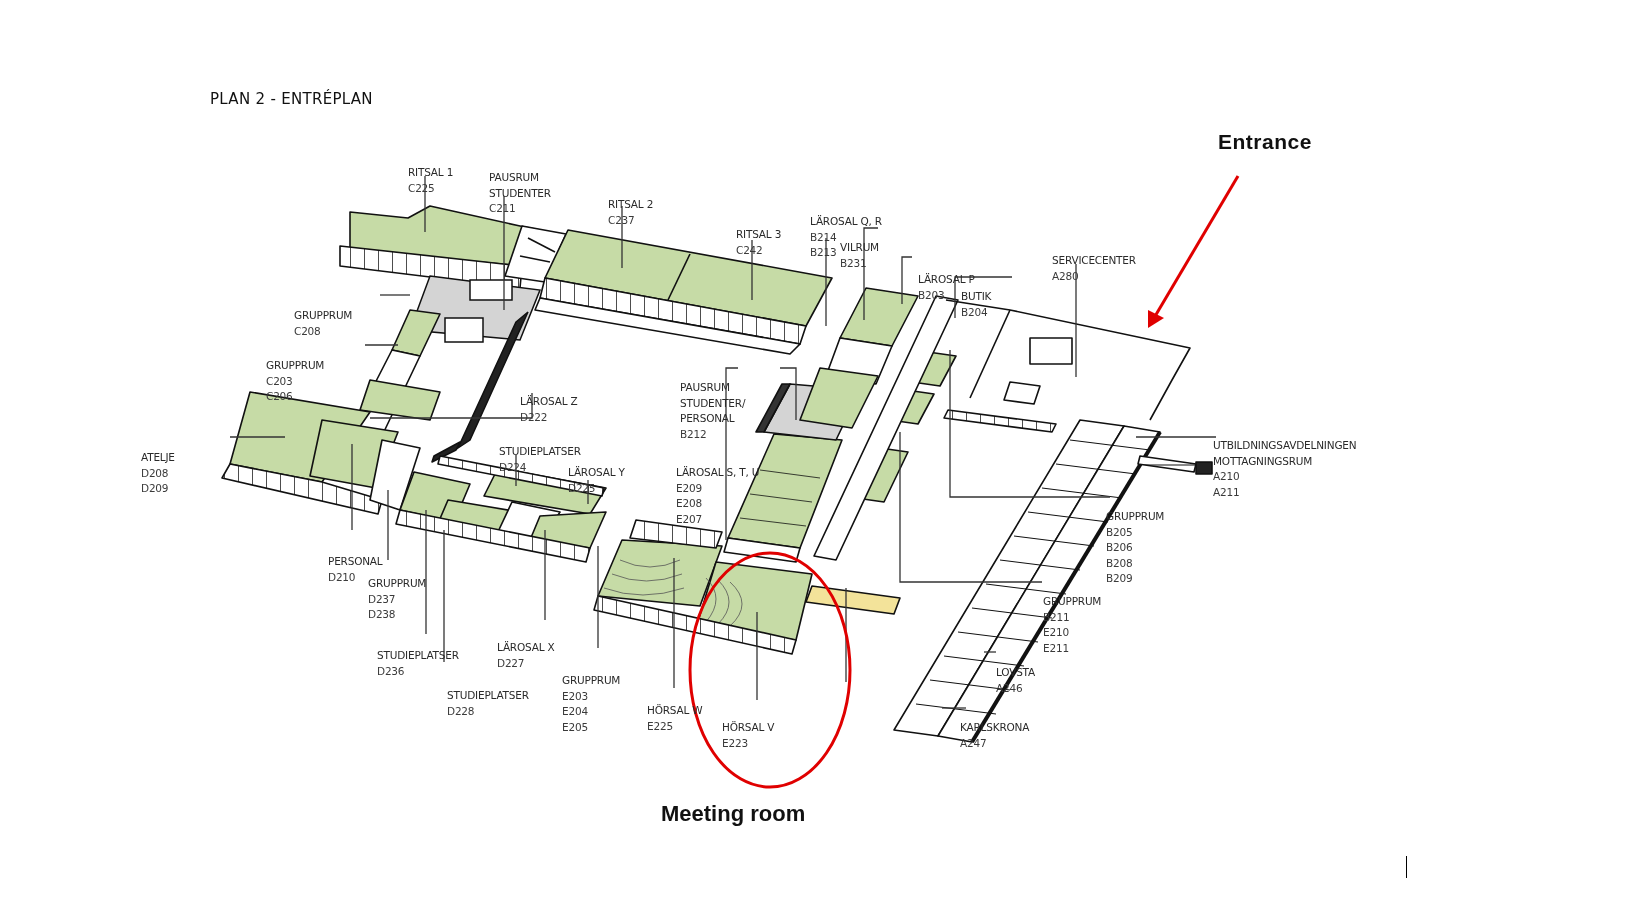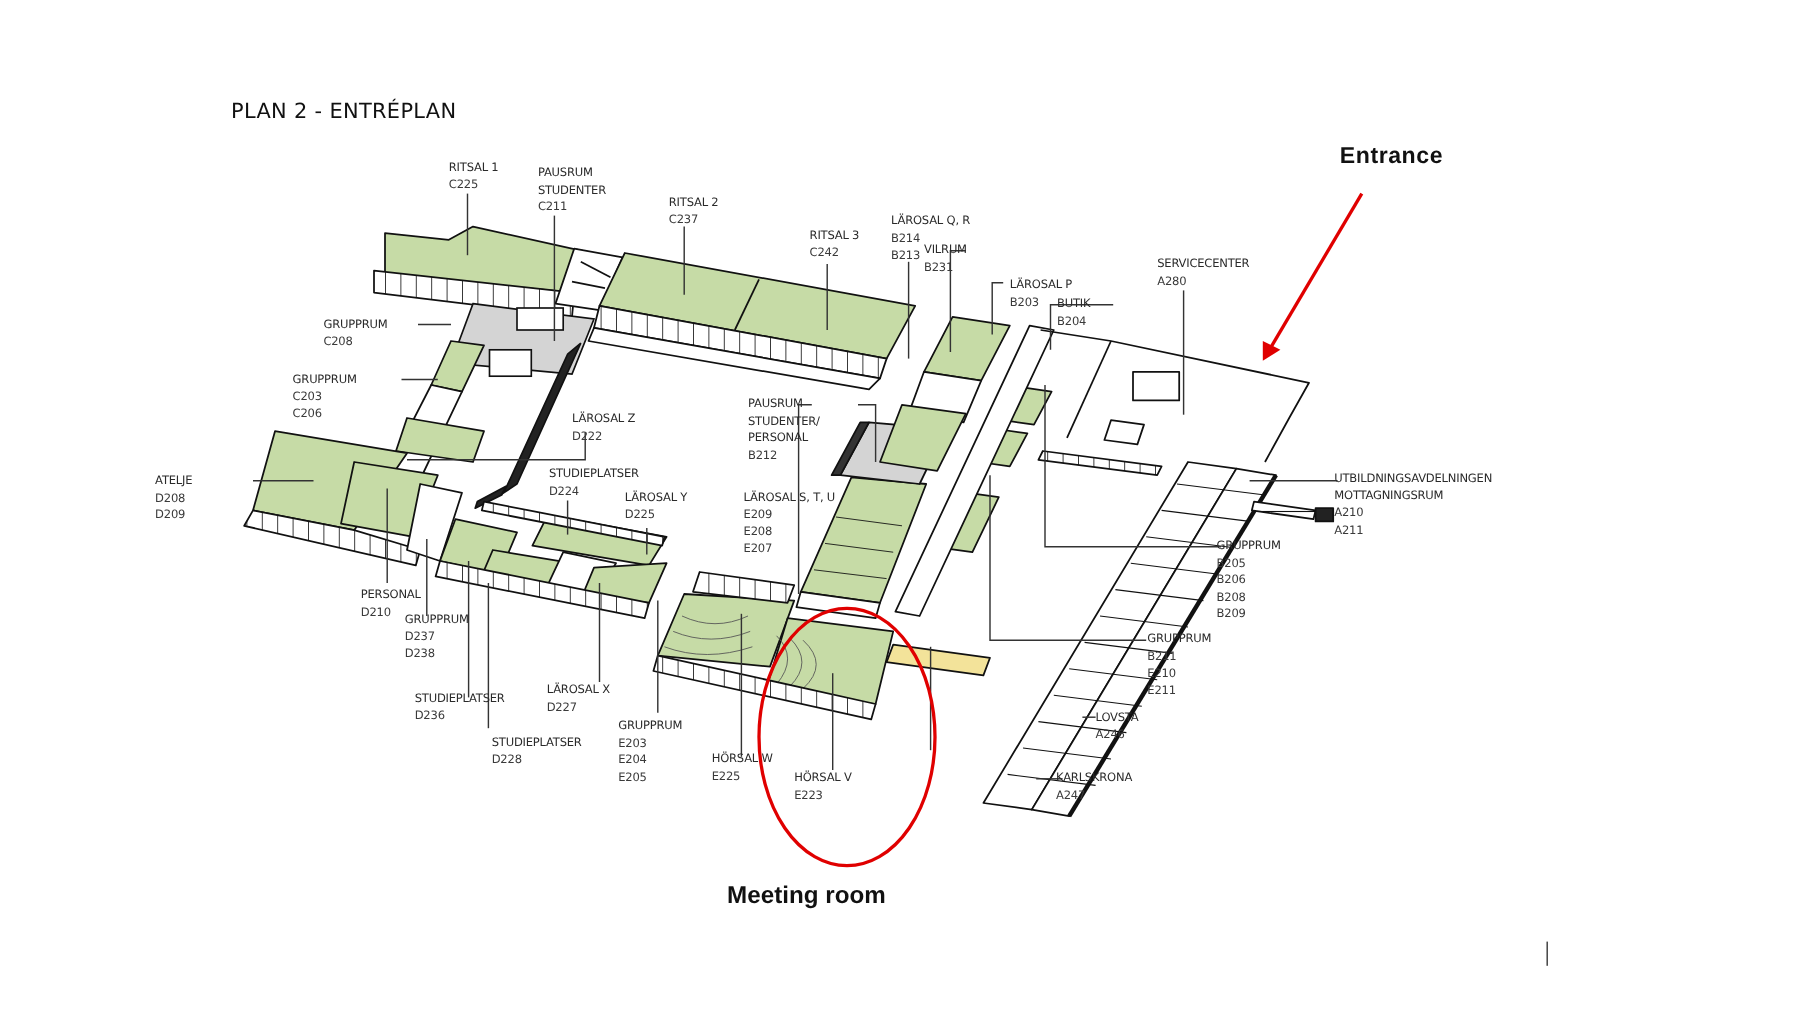--- a/index.html
+++ b/index.html
@@ -1,19 +1,19 @@
 <!DOCTYPE html>
 <html><head>
 <meta charset="utf-8">
 <style>
   html, body { margin: 0; padding: 0; background: #ffffff; }
   body { width: 1637px; height: 921px; position: relative; overflow: hidden; font-family: "Liberation Sans", "DejaVu Sans", sans-serif; }
   #canvas { position: absolute; left: 0; top: 0; width: 1637px; height: 921px; }
-  .plan-title { position: absolute; left: 210px; top: 90px; font-size: 19px; color: #111; letter-spacing: 0.3px; font-family: "DejaVu Sans", sans-serif; }
-  .lbl { position: absolute; font-family: "DejaVu Sans", sans-serif; font-size: 10.5px; line-height: 15.5px; color: #2a2a2a; white-space: nowrap; letter-spacing: -0.2px; }
+  .plan-title { position: absolute; left: 210px; top: 90px; font-size: 15px; color: #111; letter-spacing: 0.3px; font-family: "DejaVu Sans", sans-serif; }
+  .lbl { position: absolute; font-family: "DejaVu Sans", sans-serif; font-size: 10.5px; line-height: 15.5px; color: #2a2a2a; white-space: nowrap; letter-spacing: -0.2px; margin-top: 20px; }
   .lbl .name { display: block; }
   .lbl .code { display: block; color: #3a3a3a; }
   .annot { position: absolute; font-family: "Liberation Sans", "DejaVu Sans", sans-serif; font-weight: bold; color: #111; }
   .annot.entrance { left: 1218px; top: 130px; font-size: 21px; letter-spacing: 0.5px; }
   .annot.meeting { left: 661px; top: 801px; font-size: 22px; }
   .cursor-mark { position: absolute; left: 1406px; top: 856px; width: 1px; height: 22px; background: #000; }
 </style>
 </head>
 <body>
 
@@ -244,21 +244,21 @@
 <div class="lbl" style="left:568px;top:445px">
   <span class="name">LÄROSAL Y</span>
   <span class="code">D225</span>
 </div>
 <div class="lbl" style="left:676px;top:445px">
   <span class="name">LÄROSAL S, T, U</span>
   <span class="code">E209</span>
   <span class="code">E208</span>
   <span class="code">E207</span>
 </div>
-<div class="lbl" style="left:1213px;top:428px">
+<div class="lbl" style="left:1213px;top:418px">
   <span class="name">UTBILDNINGSAVDELNINGEN</span>
   <span class="name">MOTTAGNINGSRUM</span>
   <span class="code">A210</span>
   <span class="code">A211</span>
 </div>
 <div class="lbl" style="left:1106px;top:489px">
   <span class="name">GRUPPRUM</span>
   <span class="code">B205</span>
   <span class="code">B206</span>
   <span class="code">B208</span>

